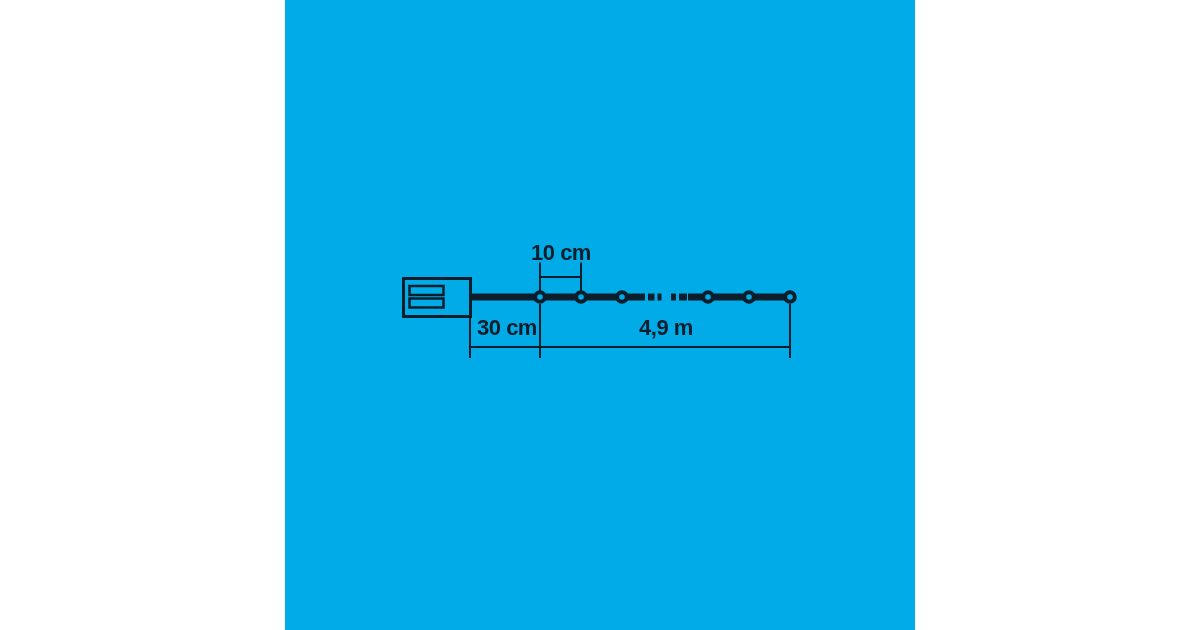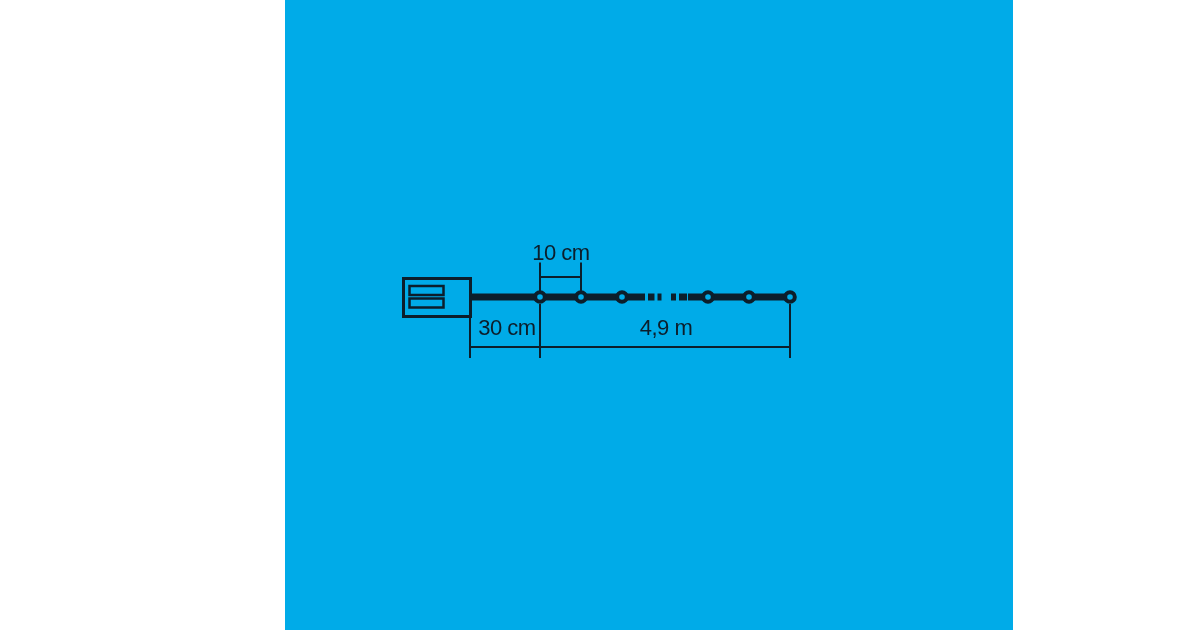--- a/index.html
+++ b/index.html
@@ -7,23 +7,24 @@
     position: relative;
     width: 1200px;
     height: 630px;
     background: var(--page-bg, #ffffff);
     overflow: hidden;
   }
   .canvas {
     position: absolute;
     left: 285px;
     top: 0;
-    width: 728px;
+    width: 630px;
     height: 630px;
     background: var(--canvas-bg, #00abe8);
+    font-weight: bold;
   }
   svg { display: block; }
   .outline {
     fill: none;
     stroke: var(--ink, #0c1e2b);
     stroke-width: 3;
   }
   .prong {
     fill: none;
     stroke: var(--ink, #0c1e2b);

